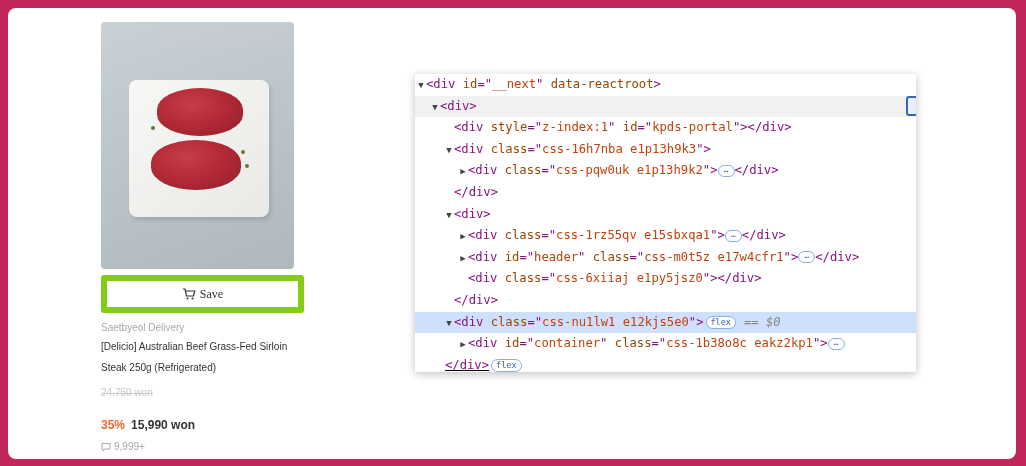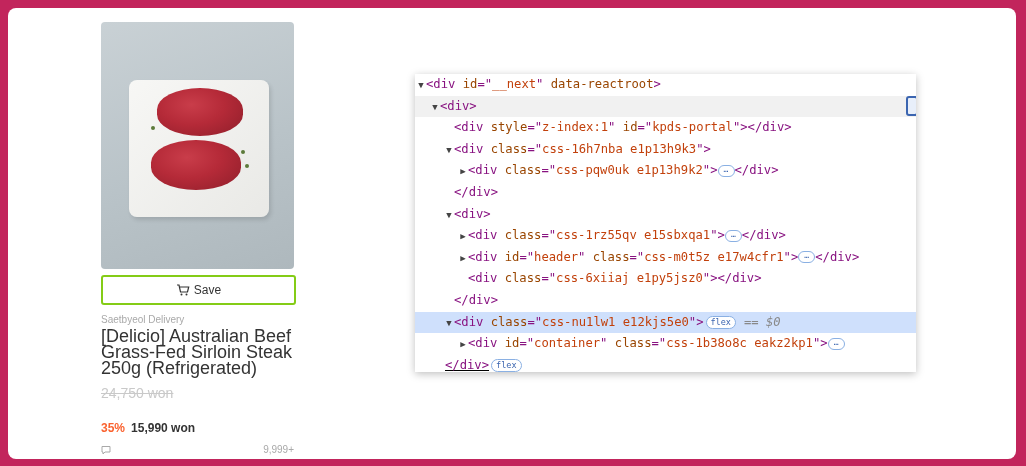--- a/index.html
+++ b/index.html
@@ -21,31 +21,31 @@
     position:absolute; left:28px; top:58px; width:140px; height:137px; border-radius:8px;
     background:linear-gradient(135deg,#f7f7f5,#e9e9e6);
     box-shadow:2px 3px 4px rgba(0,0,0,0.12);
   }
   .steak { position:absolute; border-radius:50%/45%;
     background:radial-gradient(ellipse at 40% 35%,#c93d4a 0%,#b52a38 45%,#8e1e2a 100%); }
   .s1 { left:28px; top:8px; width:86px; height:48px; }
   .s2 { left:22px; top:60px; width:90px; height:50px; }
   .herb { position:absolute; width:4px; height:4px; background:#5c7a3a; border-radius:50%; }
   .save-btn {
-    margin-top:6px; width:191px; height:26px; border:2px solid #84cc16; border-radius:3px;
+    margin-top:6px; width:191px; height:26px; border:6px solid #84cc16; border-radius:3px;
     display:flex; align-items:center; justify-content:center; gap:4px; background:#fff;
-    font-size:12px; color:#333; cursor:pointer;
+    font-size:12px; color:#333; cursor:pointer;font-family:Liberation Serif, serif;
   }
   .seller { margin-top:9px; font-size:10px; color:#a9a9a9; }
-  .title { margin-top:3px; font-size:18px; color:#333; line-height:16px; width:193px; word-break:break-all; }
-  .orig { margin-top:9px; font-size:14px; color:#c9c9c9; text-decoration:line-through; }
+  .title { margin-top:3px; font-size:10px; color:#333; line-height:21px; width:193px; word-break:break-all; }
+  .orig { margin-top:9px; font-size:10px; color:#c9c9c9; text-decoration:line-through; }
   .price-row { margin-top:20px; font-size:12px; font-weight:bold; display:flex; gap:6px; }
   .discount { color:#fa622f; }
   .price { color:#333; }
-  .reviews { margin-top:9px; font-size:10px; color:#a9a9a9; display:flex; align-items:center; gap:3px;justify-content:space-between; }
+  .reviews { margin-top:9px; font-size:10px; color:#a9a9a9; display:flex; align-items:center; gap:3px; }
 
   
   .devtools {
     position:absolute; left:415px; top:74px; width:501px; height:298px; background:#fff;
     box-shadow:0 2px 8px rgba(0,0,0,0.25); overflow:hidden;
     font-family:"DejaVu Sans Mono", monospace; font-size:12.2px;
   }
   .line { height:21.6px; line-height:21.6px; white-space:nowrap; position:relative; }
   .line.hover { background:#f1f1f1; }
   .line.selected { background:#cfe0fc; }

